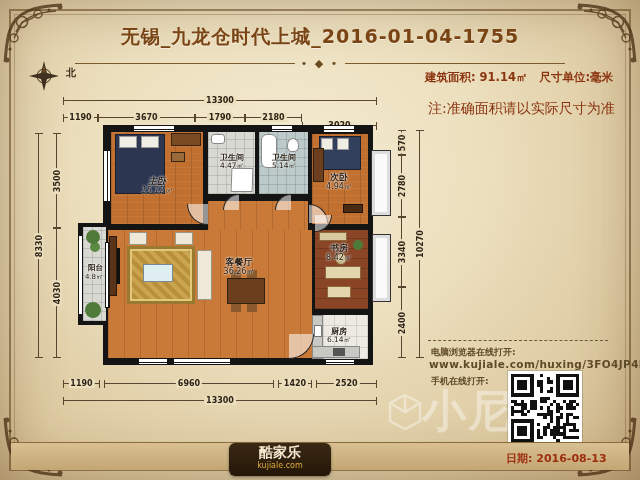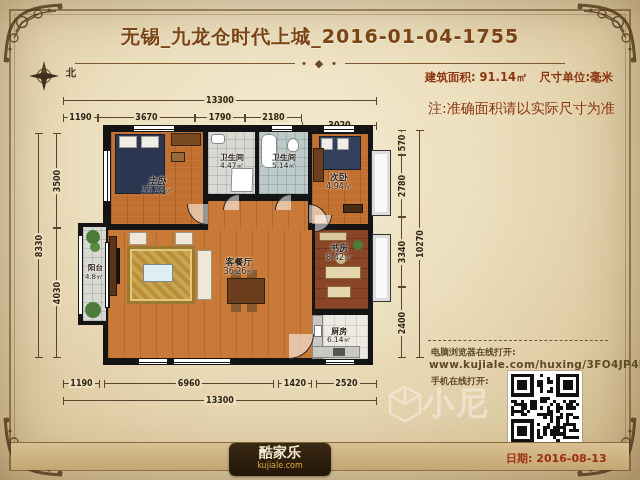--- a/index.html
+++ b/index.html
@@ -53,21 +53,21 @@
   .rname{font-size:9px;font-weight:bold;color:#241a10;}
   .rarea{font-size:8px;color:#241a10;}
   .arc{position:absolute;border:1px solid #222;border-right:none;border-top:none;border-bottom-left-radius:100%;background:rgba(255,255,255,.55);}
   
   .dash{position:absolute;left:428px;top:340px;width:180px;border-top:1px dashed #6b5a3a;}
   .pclab{position:absolute;left:431px;top:346px;font-size:9px;font-weight:bold;color:#5f4a28;}
   .url{position:absolute;left:429px;top:358px;font-size:10.5px;font-weight:bold;color:#5f4a28;letter-spacing:.4px;}
   .moblab{position:absolute;left:431px;top:375px;font-size:9px;font-weight:bold;color:#5f4a28;}
   .qr{position:absolute;left:508px;top:371px;width:74px;height:74px;background:#fff;padding:3px;box-sizing:border-box;box-shadow:0 0 0 1px rgba(0,0,0,.15);}
   .wm{position:absolute;left:388px;top:382px;display:flex;align-items:center;color:rgba(255,255,255,.40);font-weight:bold;}
-  .wm .t{font-size:32px;letter-spacing:2px;}
+  .wm .t{font-size:44px;letter-spacing:2px;}
   .band{position:absolute;left:11px;right:11px;top:442px;height:27px;background:linear-gradient(#d9c092,#c3a673);border-top:1px solid #8a6a3a;}
   .date{position:absolute;left:506px;top:451px;font-size:11px;font-weight:bold;color:#9c2e0e;}
   .logo{position:absolute;left:229px;top:443px;width:102px;height:33px;background:linear-gradient(#3a2814,#241708);border-radius:6px;text-align:center;box-shadow:0 1px 3px rgba(0,0,0,.4);}
   .logo .n{font-size:14px;font-weight:bold;color:#f6ead0;line-height:19px;}
   .logo .d{font-size:8px;color:#dfa93e;line-height:8px;}
 </style>
 </head>
 <body>
 
 <div class="page">

